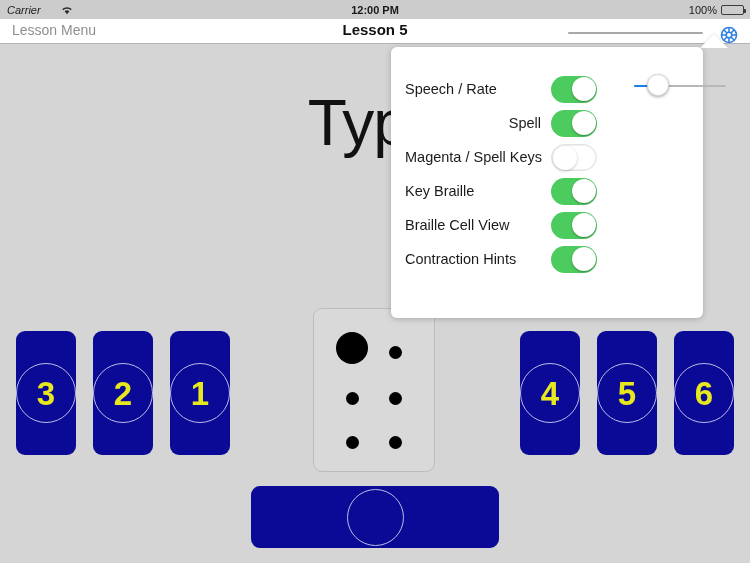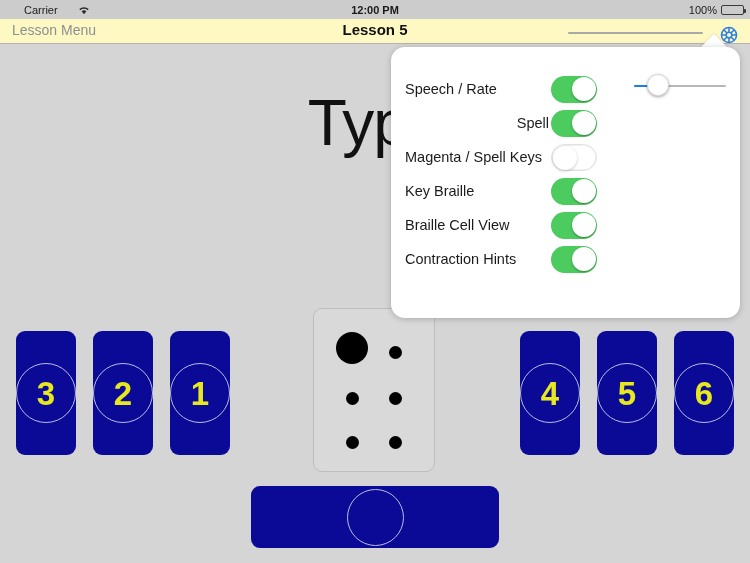--- a/index.html
+++ b/index.html
@@ -30,24 +30,25 @@
     width: 750px;
     height: 19px;
     background: #cccccc;
     display: flex;
     align-items: center;
     font-size: 11px;
     color: #1a1a1a;
   }
   .sb-left {
     position: absolute;
-    left: 24px;
+    left: 7px;
     display: flex;
     align-items: center;
     gap: 20px;
+    font-style: italic;
   }
   .sb-center {
     position: absolute;
     left: 0; right: 0;
     text-align: center;
     font-weight: bold;
     font-size: 11px;
   }
   .sb-right {
     position: absolute;
@@ -83,21 +84,21 @@
     background: #2a2a2a;
     border-radius: 1px;
   }
 
   
   .navbar {
     position: absolute;
     top: 19px; left: 0;
     width: 750px;
     height: 25px;
-    background: #fef9c3;
+    background: #ffffff;
     border-bottom: 1px solid #b3b3b3;
     box-sizing: border-box;
     padding-left: 37px;
   }
   .nav-back {
     position: absolute;
     left: 12px;
     top: 3px;
     font-size: 14px;
     color: #8e8e93;
@@ -142,24 +143,24 @@
     color: #111;
     letter-spacing: -1px;
     font-family: "Liberation Sans", sans-serif;
   }
 
   
   .popover {
     position: absolute;
     left: 391px;
     top: 47px;
-    width: 349px;
+    width: 312px;
     height: 271px;
     background: #ffffff;
-    border-radius: 14px;
+    border-radius: 6px;
     box-shadow: 0 1px 6px rgba(0,0,0,0.22);
   }
   .popover-arrow {
     position: absolute;
     left: 700px;
     top: 34px;
     width: 0; height: 0;
     border-left: 14px solid transparent;
     border-right: 14px solid transparent;
     border-bottom: 14px solid #ffffff;
@@ -182,21 +183,21 @@
   .srow-label {
     width: 160px;
     padding-left: 14px;
     box-sizing: border-box;
     font-size: 14.5px;
     color: #1b1b1b;
     white-space: nowrap;
   }
   .srow-label.right {
     text-align: right;
-    padding-right: 2px;
+    padding-right: 10px;
   }
 
   
   .toggle {
     width: 46px;
     height: 27px;
     border-radius: 14px;
     position: relative;
     box-sizing: border-box;
     flex: 0 0 auto;

